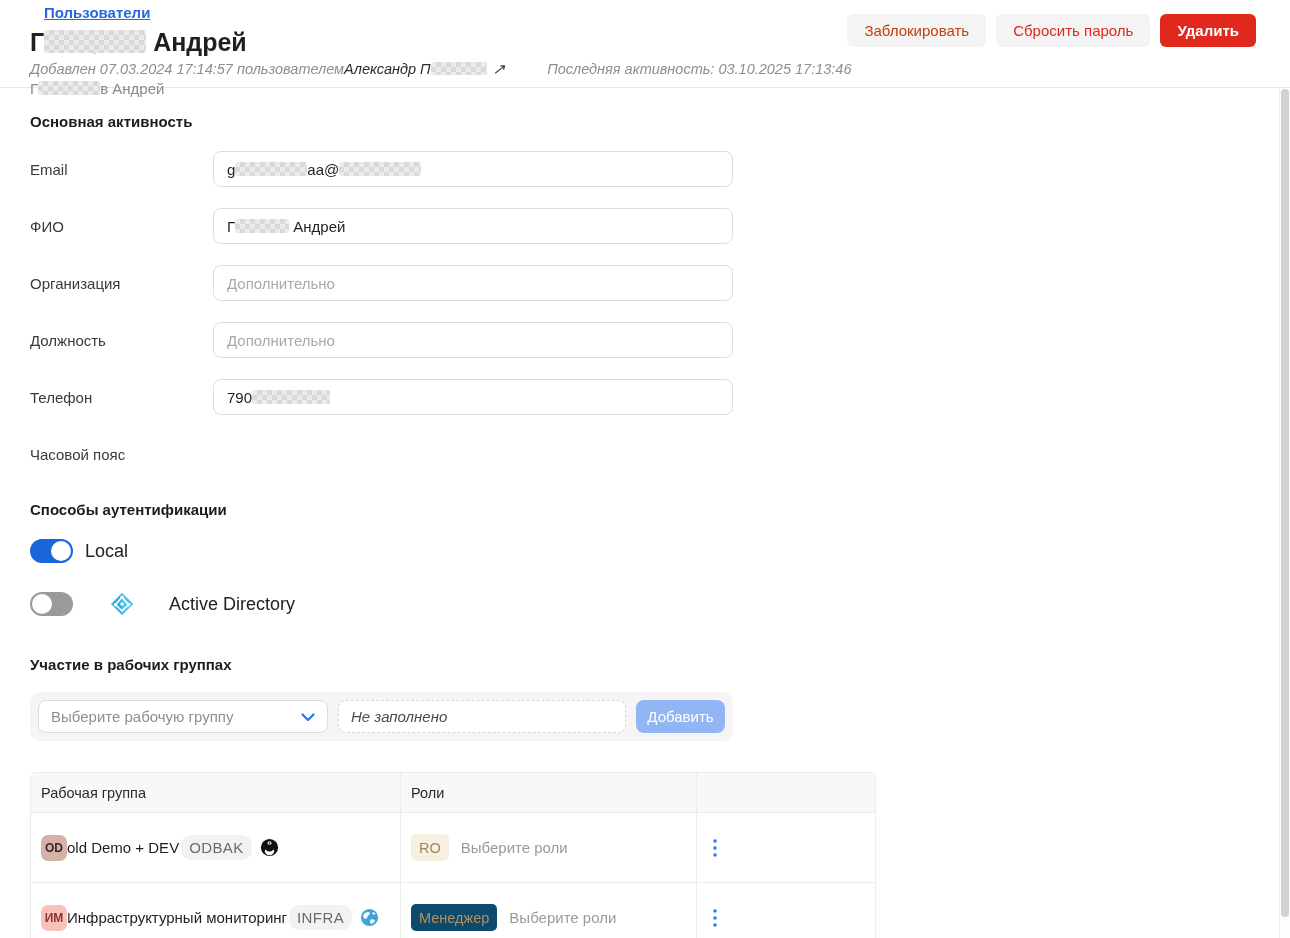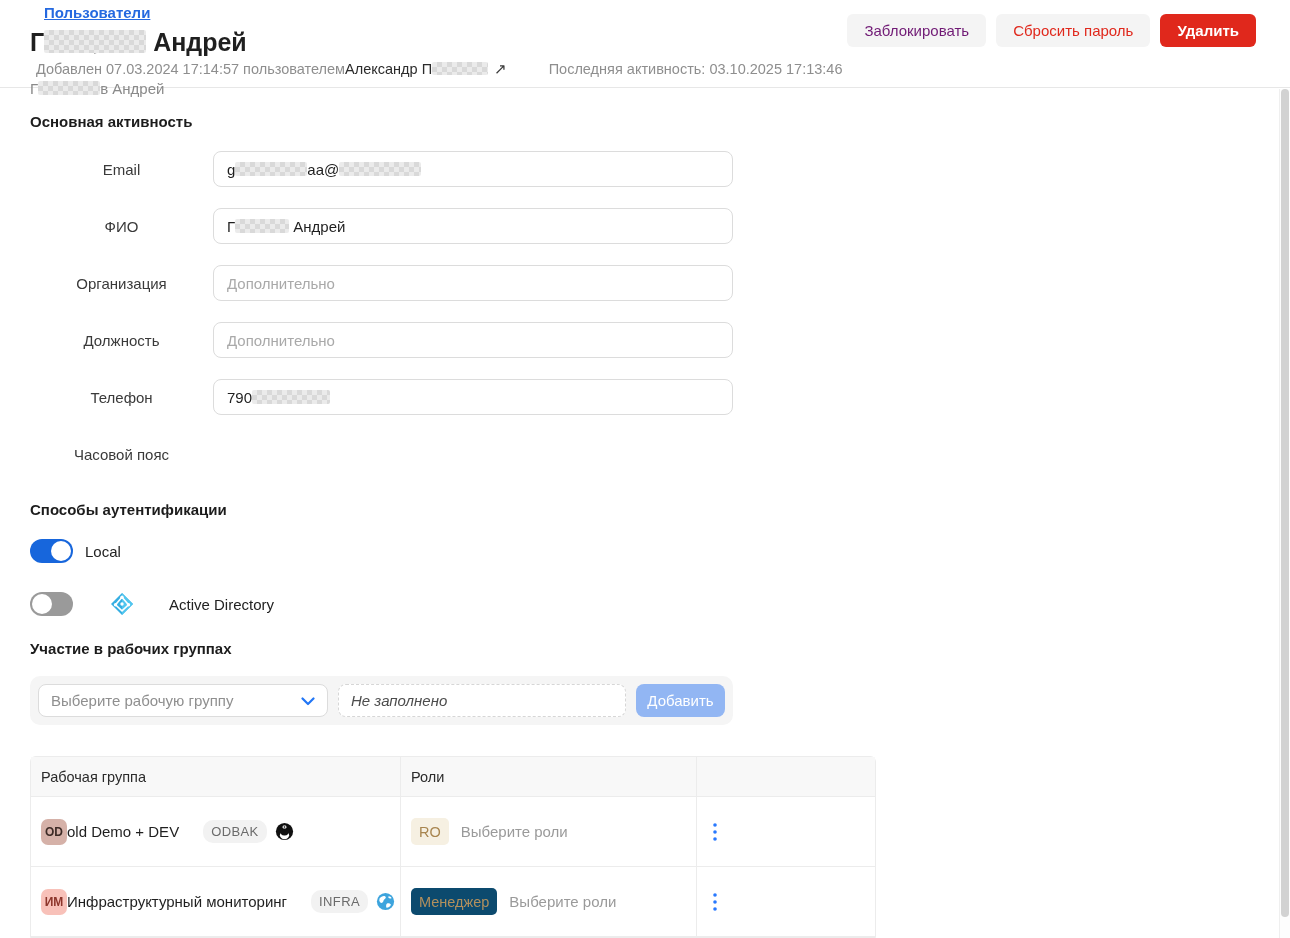--- a/index.html
+++ b/index.html
@@ -7,69 +7,69 @@
     font-family:"Liberation Sans", sans-serif; color:#222; }
   .page { position:relative; width:1290px; height:938px; overflow:hidden; }
 
   
   .header { position:relative; height:88px; border-bottom:1px solid #e7e7e7; }
   .breadcrumb { position:absolute; left:30px; top:4px; font-size:15px; display:flex; align-items:center; gap:22px;flex-direction:column; }
   .breadcrumb a { color:#2569e0; text-decoration:underline; font-weight:600; cursor:pointer; }
   .crumb-sep { color:#9a9a9a; font-size:13px; }
   .crumb-current { color:#8a8a8a; }
   .page-title { position:absolute; left:30px; top:28px; font-size:25px; font-weight:700; color:#1f1f1f; }
-  .meta-line { position:absolute; left:36px; top:60px; font-size:14.5px; color:#8e8e8e; display:flex; align-items:center; }
+  .meta-line { position:absolute; left:30px; top:60px; font-size:14.5px; color:#8e8e8e; display:flex; align-items:center;font-style:italic; }
   .meta-created-by { color:#2b2b2b; }
   .ext-arrow { color:#3a3a3a; font-size:15px; margin-left:6px; cursor:pointer; }
   .meta-activity { margin-left:42px; color:#8e8e8e; }
 
   .header-actions { position:absolute; right:34px; top:14px; display:flex; gap:10px; }
   .btn { font-family:inherit; font-size:15px; border:none; border-radius:6px; padding:8px 17px; cursor:pointer; }
-  .btn-gray { background:#f4f4f4; color:#701a75;text-align:center; }
+  .btn-gray { background:#f4f4f4; color:#c2410c;text-align:center; }
   .btn-gray-red { background:#f4f4f4; color:#e0281c; }
   .btn-red { background:#e0281c; color:#fff; font-weight:600; }
 
   
   .redact { display:inline-block; height:0.92em; border-radius:2px; vertical-align:-0.08em;
     background-image:
       linear-gradient(45deg, #d9d9d9 25%, transparent 25%, transparent 75%, #d9d9d9 75%),
       linear-gradient(45deg, #d9d9d9 25%, #ebebeb 25%, #ebebeb 75%, #d9d9d9 75%);
     background-size:10px 10px; background-position:0 0,5px 5px; }
 
   
   .content { padding:0 0 0 30px; width:763px; }
   .section-title { font-size:15px; font-weight:700; color:#1c1c1c; }
   .st-main { margin-top:25px; }
 
   .form-rows { margin-top:19px; }
-  .form-row { display:flex; align-items:center; height:40px; margin-bottom:17px;text-align:center; }
+  .form-row { display:flex; align-items:center; height:40px; margin-bottom:17px; }
   .field-label { width:183px; font-size:15px; color:#3a3a3a; flex:none; }
   .text-input, .select-input { width:520px; height:36px; background:#fff; border:1px solid #dcdcdc;
     border-radius:8px; display:flex; align-items:center; padding:0 13px; font-size:15px; cursor:text; }
   .select-input { cursor:pointer; justify-content:space-between; }
   .input-text { color:#1f1f1f; }
   .input-placeholder { color:#a9a9a9; }
   .chev { flex:none; }
 
   
   .st-auth { margin-top:27px; }
   .auth-row { display:flex; align-items:center; margin-top:21px; height:24px; }
   .auth-row + .auth-row { margin-top:29px;gap:25px; }
   .toggle { width:43px; height:24px; border-radius:12px; position:relative; cursor:pointer; flex:none; }
   .toggle .knob { position:absolute; top:2px; width:20px; height:20px; border-radius:50%; background:#fff; }
   .toggle.on { background:#1766dc; }
   .toggle.on .knob { right:2px; }
   .toggle.off { background:#9a9a9a; }
   .toggle.off .knob { left:2px; }
-  .auth-label { font-size:15px; color:#222; margin-left:12px; }
+  .auth-label { font-size:18px; color:#222; margin-left:12px; }
   .ad-icon { margin-left:12px; flex:none; display:flex; }
   .ad-icon + .auth-label { margin-left:10px; }
 
   
-  .st-groups { margin-top:24px; }
+  .st-groups { margin-top:40px; }
   .add-panel { margin-top:19px; width:703px; height:49px; background:#f5f5f5; border-radius:10px;
     display:flex; align-items:center; padding:0 8px; }
   .group-select { width:290px; height:33px; background:#fff; border:1px solid #dcdcdc; border-radius:8px;
     display:flex; align-items:center; justify-content:space-between; padding:0 12px; font-size:15px;
     color:#8f8f8f; cursor:pointer; }
   .role-free-input { width:288px; height:33px; margin-left:10px; background:#fff; border:1px dashed #d6d6d6;
     border-radius:8px; display:flex; align-items:center; padding:0 12px; font-size:15px; font-style:italic;
     color:#4d4d4d; cursor:text; }
   .add-btn { margin-left:auto; width:89px; height:33px; background:#92b6f3; color:#fff; border:none;
     border-radius:8px; font-size:15px; font-family:inherit; cursor:pointer; }
@@ -80,21 +80,21 @@
   .thead-row { background:#f8f8f8; height:40px; border-bottom:1px solid #ececec; }
   .trow { height:70px; border-bottom:1px solid #ececec; background:#fff; }
   .cell { display:flex; align-items:center; padding:0 10px; }
   .col-group { width:370px; border-right:1px solid #ececec; }
   .col-roles { width:296px; border-right:1px solid #ececec; }
   .col-actions { width:35px; justify-content:center; }
   .th { font-size:14.5px; color:#2b2b2b; }
   .avatar { width:26px; height:26px; border-radius:7px; display:flex; align-items:center; justify-content:center;
     font-size:12px; font-weight:700; flex:none; }
   .wg-name { font-size:15px; color:#1f1f1f; white-space:nowrap; }
-  .wg-tag { margin-left:24px; background:#f2f2f2; color:#6b6b6b; font-size:13px; letter-spacing:.4px;
+  .wg-tag { margin-left:2px; background:#f2f2f2; color:#6b6b6b; font-size:15px; letter-spacing:.4px;
     padding:4px 8px; border-radius:10px; flex:none; }
   .wg-icon { margin-left:8px; display:flex; flex:none; }
   .role-badge { height:27px; display:flex; align-items:center; padding:0 8px; border-radius:5px;
     font-size:14.5px; flex:none; }
   .roles-placeholder { color:#9a9a9a; font-size:15px; margin-left:12px; cursor:pointer; }
   .kebab { cursor:pointer; display:flex; padding:4px; }
 
   
   .scroll-track { position:absolute; right:0; top:89px; width:11px; height:849px; border-left:1px solid #efefef; background:#fdfdfd; }
   .scroll-thumb { position:absolute; right:1px; top:0; width:8px; height:828px; background:#d2d2d2; border-radius:4px; }

